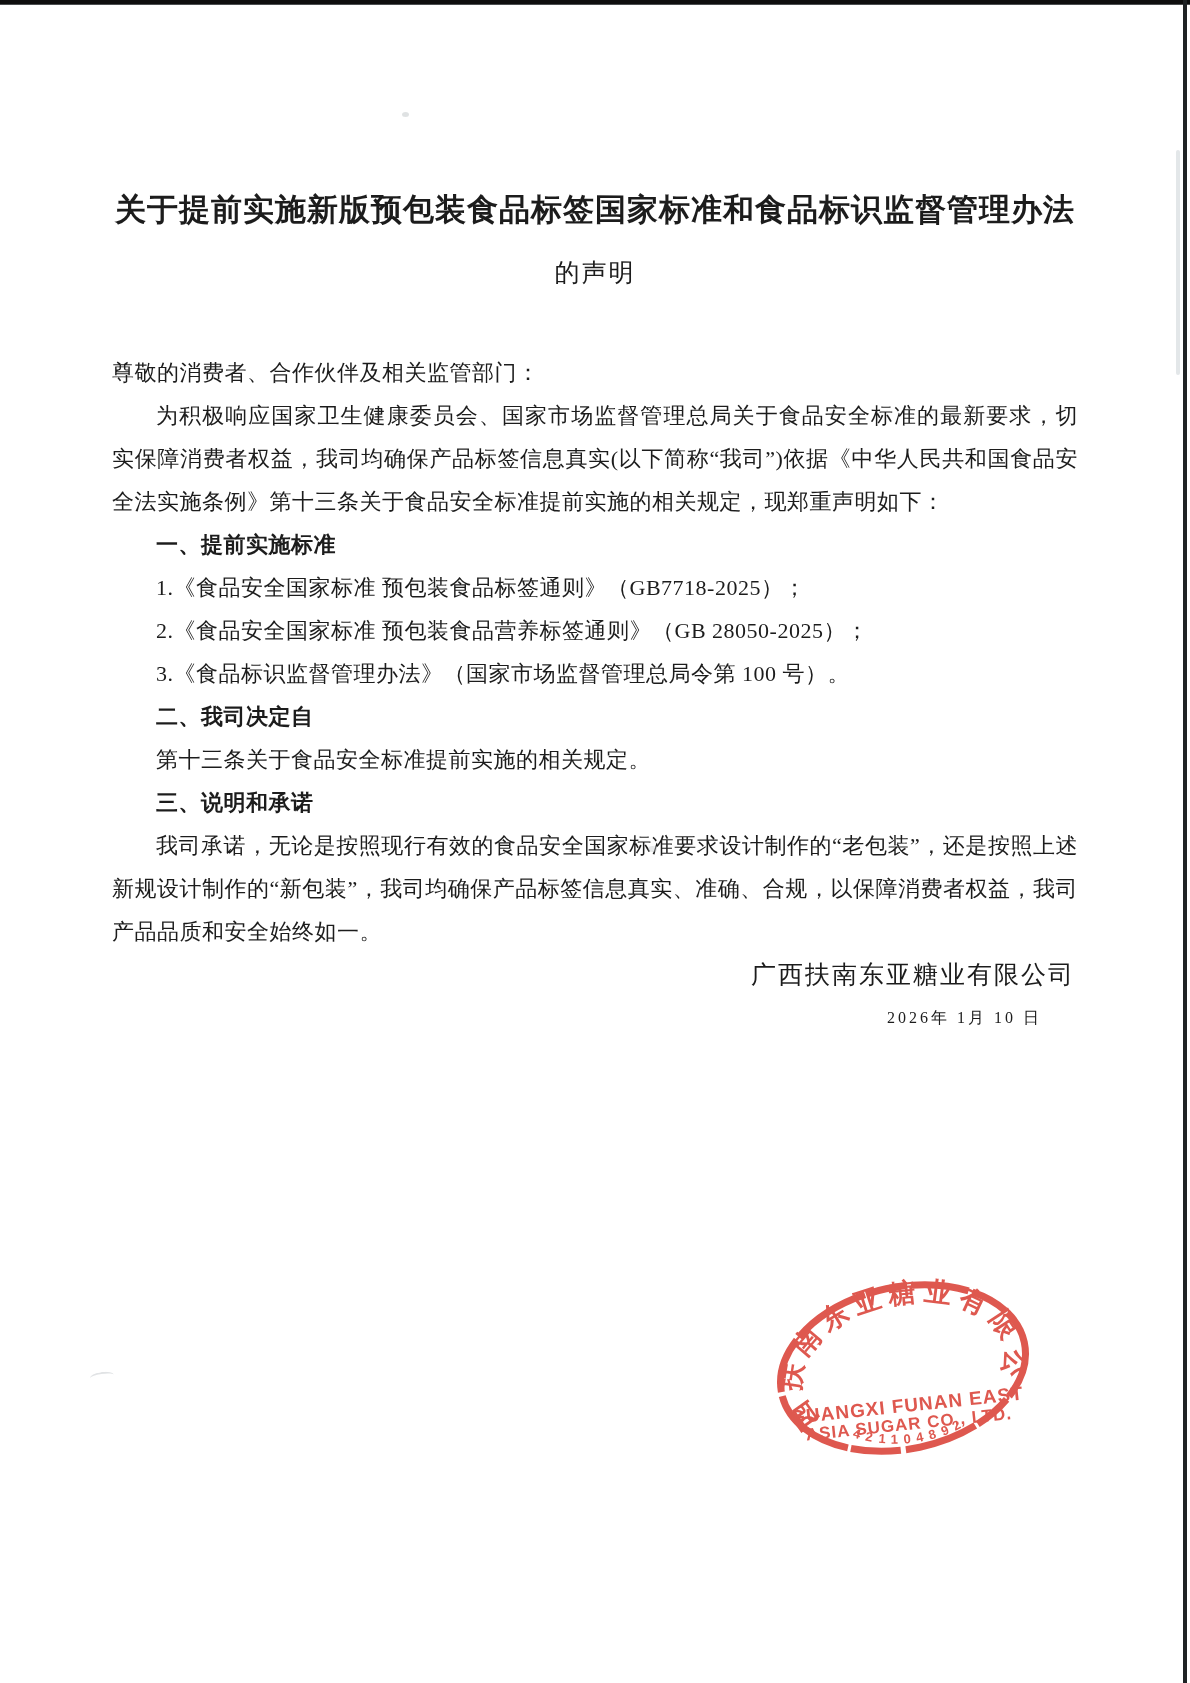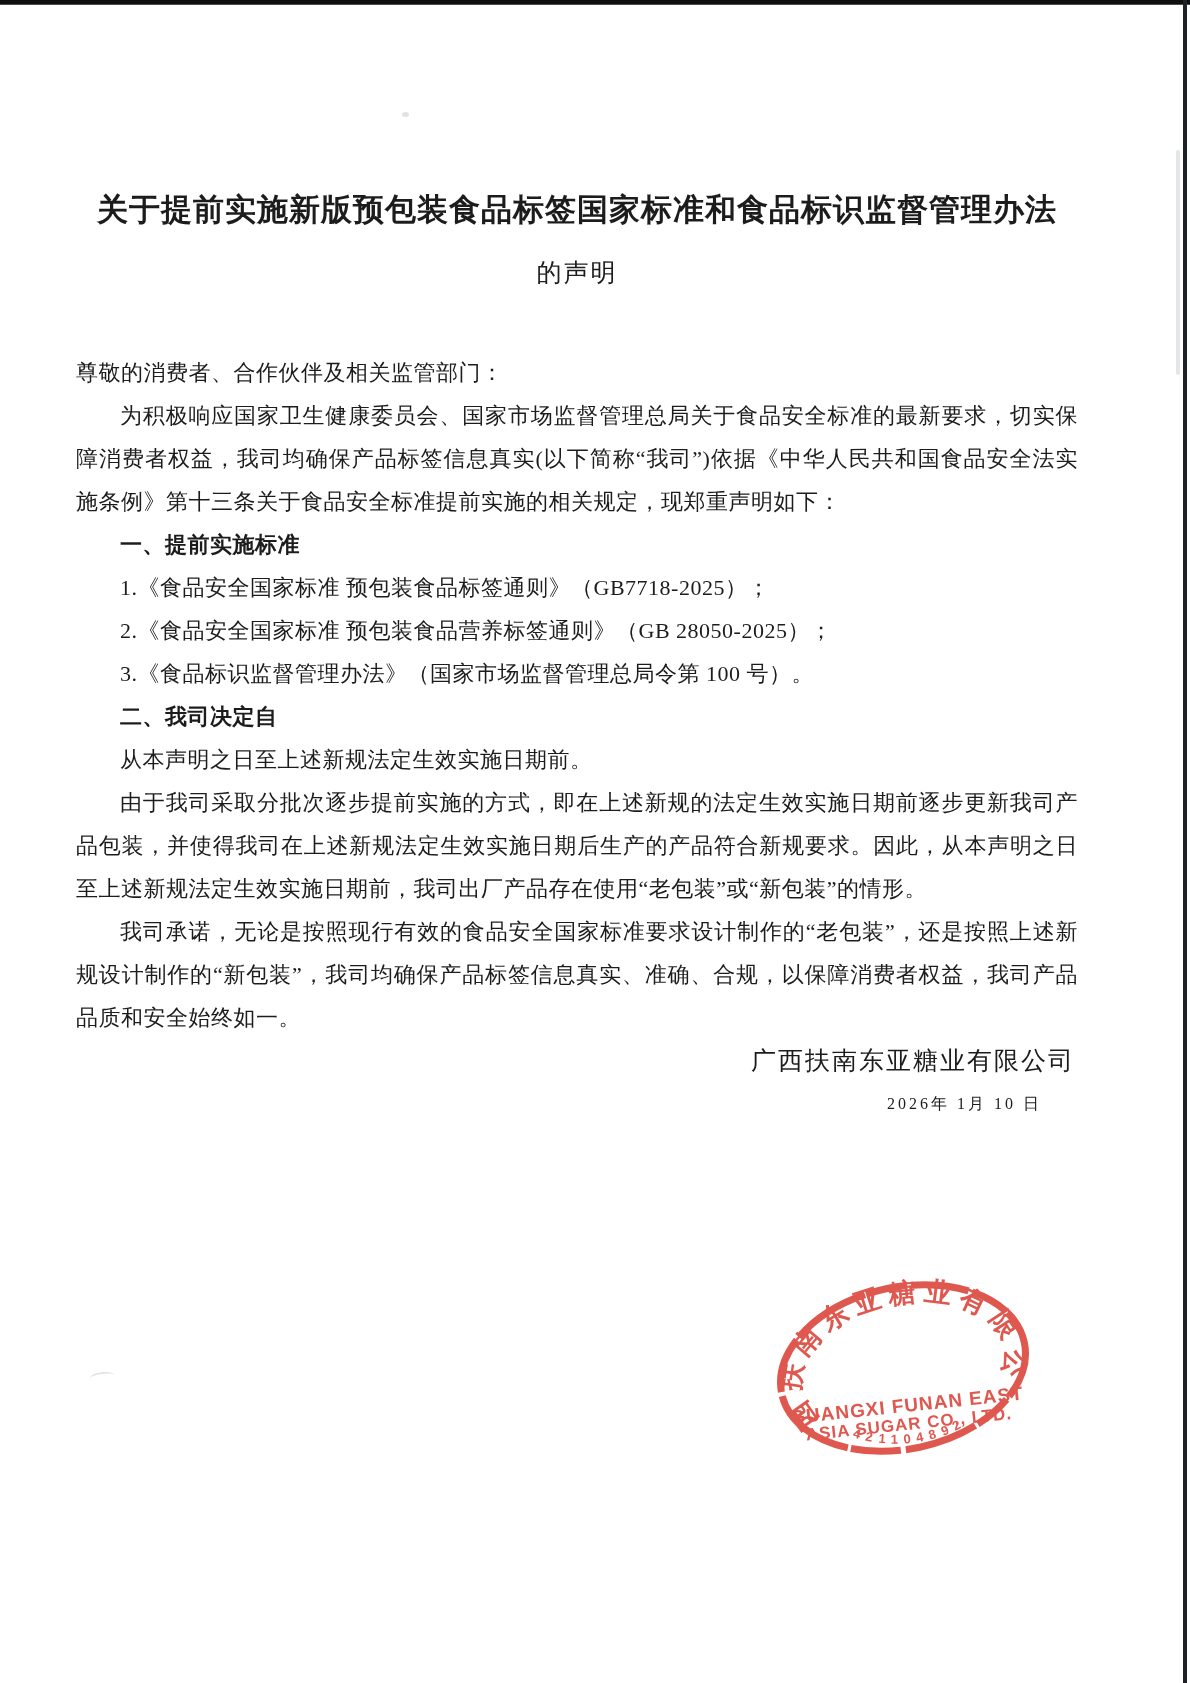--- a/index.html
+++ b/index.html
@@ -5,21 +5,21 @@
   * { margin: 0; padding: 0; box-sizing: border-box; }
   html, body { background: #ffffff; }
   body { font-family: "Liberation Serif", "DejaVu Serif", serif; }
 
   .page {
     position: relative;
     width: 1190px;
     height: 1683px;
     background: #ffffff;
     overflow: hidden;
-    padding: 190px 112px 0 76px;
+    padding: 190px 112px 0 112px;
     color: #1c1c1c;
   }
 
   
   .scan-edge-top {
     position: absolute; left: 0; top: 0; width: 100%; height: 5px;
     background: linear-gradient(#0e0e0e 70%, #6a6f72);
   }
   .scan-edge-right {
     position: absolute; top: 0; right: 3px; width: 4px; height: 100%;
@@ -109,22 +109,22 @@
 
   <div class="body-text">
     <p class="para">尊敬的消费者、合作伙伴及相关监管部门：</p>
 
     <p class="para indent">为积极响应国家卫生健康委员会、国家市场监督管理总局关于食品安全标准的最新要求，切实保障消费者权益，我司均确保产品标签信息真实(以下简称“我司”)依据《中华人民共和国食品安全法实施条例》第十三条关于食品安全标准提前实施的相关规定，现郑重声明如下：</p>
     <p class="para indent head">一、提前实施标准</p>
     <p class="para indent">1.《食品安全国家标准 预包装食品标签通则》（GB7718-2025）；</p>
     <p class="para indent">2.《食品安全国家标准 预包装食品营养标签通则》（GB 28050-2025）；</p>
     <p class="para indent">3.《食品标识监督管理办法》（国家市场监督管理总局令第 100 号）。</p>
     <p class="para indent head">二、我司决定自</p>
-    <p class="para indent">从本声明之日至上述新规法定生效实施日期前。</p>
-    <p class="para indent">由于我司采取分批次逐步提前实施的方式，即在上述新规的法定生效实施日期前逐步更新我司产品包装，并使得我司在上述新规法定生效实施日期后生产的产品符合新规要求。因此，从本声明之日至上述新规法定生效实施日期前，我司出厂产品存在使用“老包装”或“新包装”的情形。</p>
+    <p class="para indent">第十三条关于食品安全标准提前实施的相关规定。</p>
+    <p class="para indent head">三、说明和承诺</p>
     <p class="para indent">我司承诺，无论是按照现行有效的食品安全国家标准要求设计制作的“老包装”，还是按照上述新规设计制作的“新包装”，我司均确保产品标签信息真实、准确、合规，以保障消费者权益，我司产品品质和安全始终如一。</p>
 
     <div class="signature-company">广西扶南东亚糖业有限公司</div>
     <div class="signature-date">2026年 1月 10 日</div>
   </div>
 
   <div class="stamp">
     <svg viewBox="0 0 270 196" xmlns="http://www.w3.org/2000/svg">
       <g transform="rotate(-12 135 98)">
         <ellipse cx="135" cy="98" rx="124" ry="81" fill="none" stroke="#dc4a40" stroke-width="7" stroke-dasharray="58 4 38 3 74 5 50 3 88 4 56 5 78 3 40 4"></ellipse>

